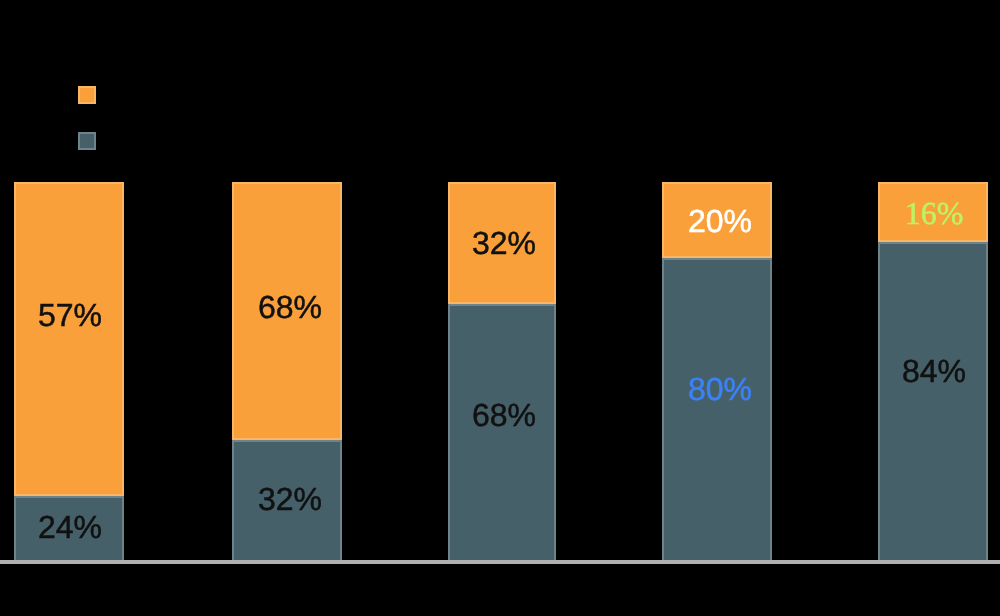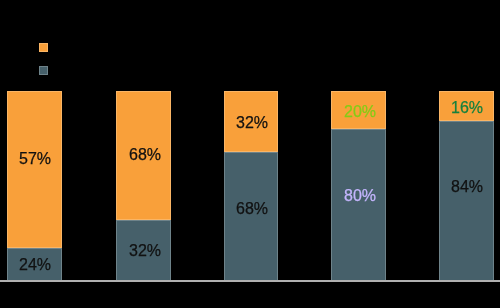--- a/index.html
+++ b/index.html
@@ -53,25 +53,25 @@
       <div class="seg" style="top: 37.92px; height: 151.68px; background: rgb(70, 96, 106); border: 1px solid rgba(255, 255, 255, 0.22);"></div>
     </div>
     <div class="bar" style="left: 439.2px; top: 91px; width: 54.4px; height: 189.6px;">
       <div class="seg" style="top: 0px; height: 30.336px; background: rgb(249, 160, 58); border: 1px solid rgba(255, 255, 255, 0.22);"></div>
       <div class="seg" style="top: 30.336px; height: 159.264px; background: rgb(70, 96, 106); border: 1px solid rgba(255, 255, 255, 0.22);"></div>
     </div>
 
     <div class="vlabel" style="left: 35.4px; top: 159.4px; color: rgb(17, 17, 17);">57%</div>
     <div class="vlabel" style="left: 144.5px; top: 155.3px; color: rgb(17, 17, 17);">68%</div>
     <div class="vlabel" style="left: 251.8px; top: 123.4px; color: rgb(17, 17, 17);">32%</div>
-    <div class="vlabel" style="left: 359.6px; top: 111.6px; color: #84cc16;">20%</div>
-    <div class="vlabel" style="left: 467.4px; top: 107.6px; color: #15803d;">16%</div>
+    <div class="vlabel" style="left: 359.6px; top: 111.6px; color: #ffffff;">20%</div>
+    <div class="vlabel" style="left: 467.4px; top: 107.6px; color: #bef264; font-family: Liberation Serif, serif;">16%</div>
 
     <div class="vlabel" style="left: 35.4px; top: 265.2px; color: rgb(17, 17, 17);">24%</div>
     <div class="vlabel" style="left: 144.5px; top: 251.4px; color: rgb(17, 17, 17);">32%</div>
     <div class="vlabel" style="left: 251.8px; top: 209.1px; color: rgb(17, 17, 17);">68%</div>
-    <div class="vlabel" style="left: 359.6px; top: 195.5px; color: #c4b5fd; text-align: center;">80%</div>
+    <div class="vlabel" style="left: 359.6px; top: 195.5px; color: #3b82f6; text-align: center;">80%</div>
     <div class="vlabel" style="left: 467.4px; top: 186.5px; color: rgb(17, 17, 17); text-align: right;">84%</div>
 
   </div>
 
   <div class="axis" style="top: 280px; background: rgb(176, 176, 176);"></div>
 </div>
 
 </body></html>

